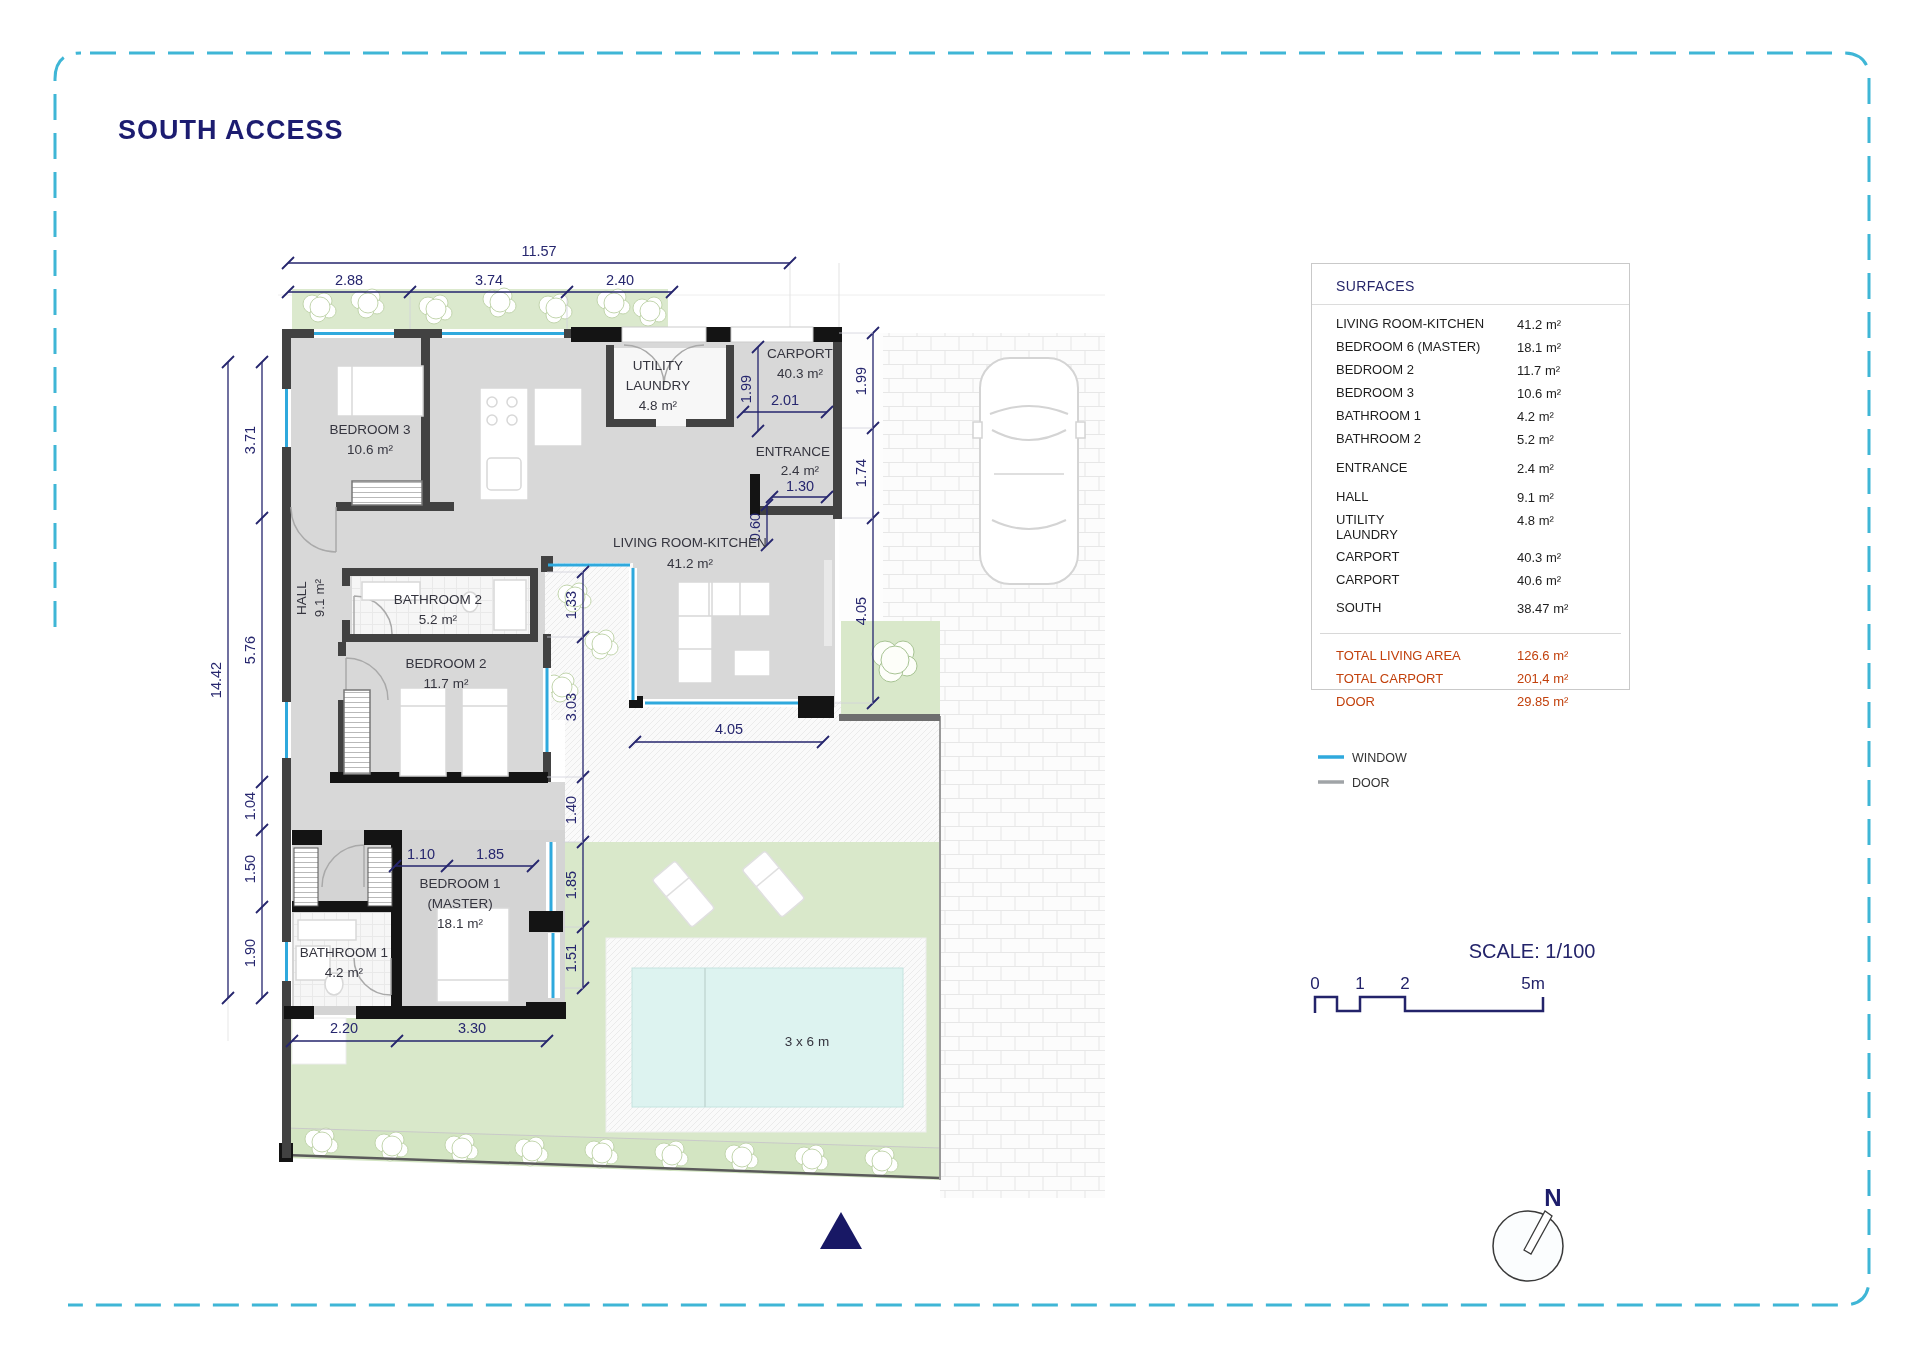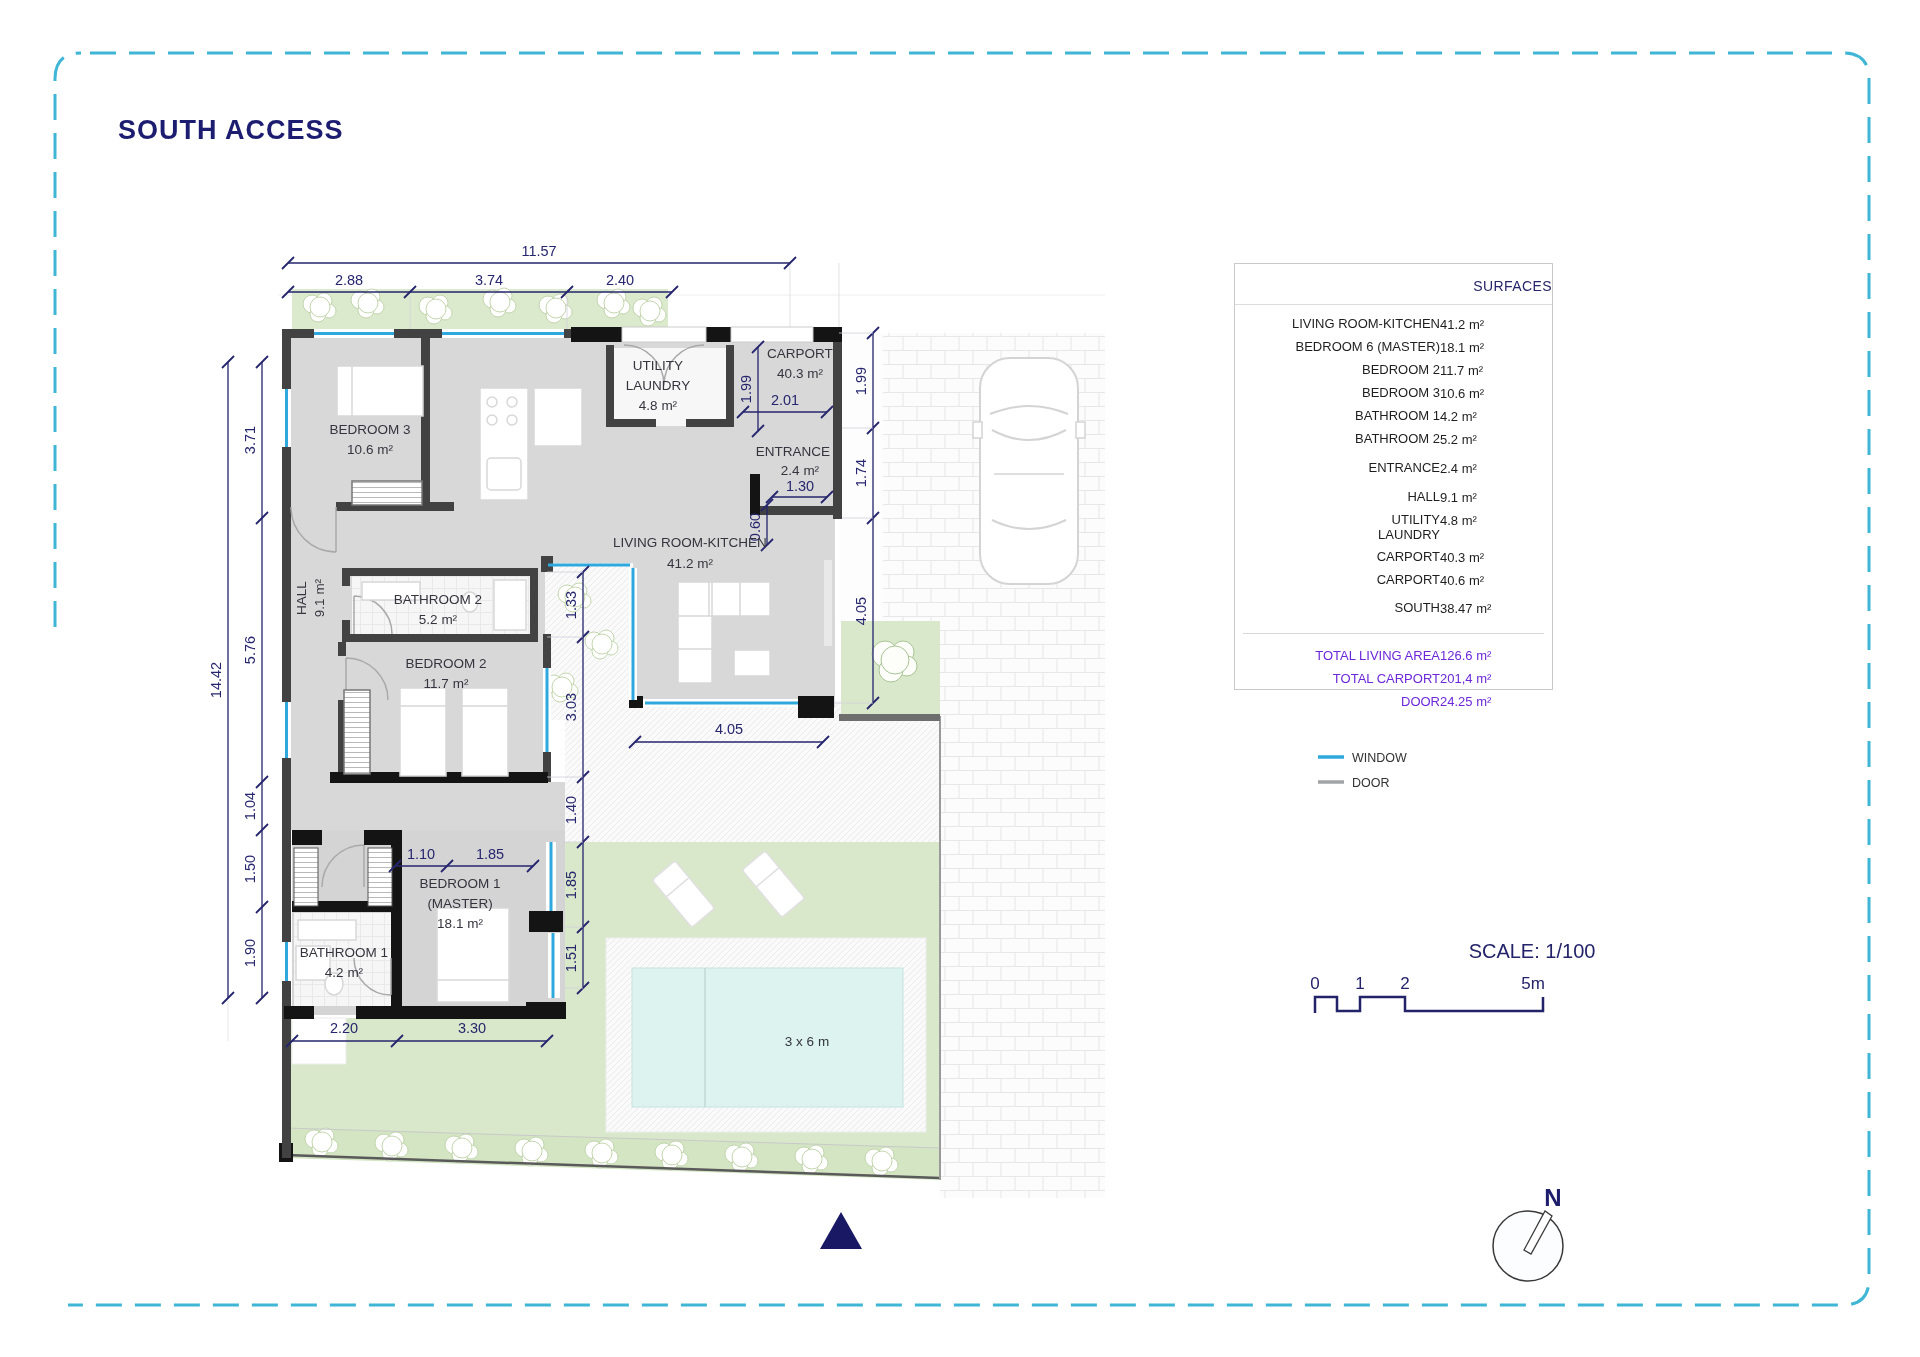--- a/index.html
+++ b/index.html
@@ -3,31 +3,31 @@
 <meta charset="utf-8">
 <style>
   html,body{margin:0;padding:0;background:#ffffff;}
   body{width:1920px;height:1357px;position:relative;overflow:hidden;
        font-family:"Liberation Sans","DejaVu Sans",sans-serif;}
   .page{position:absolute;inset:0;}
   svg{position:absolute;left:0;top:0;}
   .page-title{position:absolute;left:118px;top:115px;font-size:27px;letter-spacing:1px;
       color:#1c1c70;font-weight:700;}
   
-  .surfaces{position:absolute;left:1234px;top:263px;width:319px;height:427px;
-      border:1px solid #c9c9c9;box-sizing:border-box;background:#fff;text-align:right;}
+  .surfaces{position:absolute;left:1311px;top:263px;width:319px;height:427px;
+      border:1px solid #c9c9c9;box-sizing:border-box;background:#fff;}
   .sheader{margin:14px 0 0 24px;color:#26266a;font-size:14px;letter-spacing:.4px;}
   .hline{border-bottom:1px solid #dcdcdc;margin-top:10px;}
   .srows{margin-top:8px;}
   .srow{display:flex;margin:0 10px 0 24px;padding:4px 0;font-size:13px;color:#1e1e1e;}
   .srow .slabel{width:181px;white-space:pre-line;line-height:1.12;}
   .srow:nth-child(7),.srow:nth-child(8){margin-top:6px;}
   .srow:nth-child(12){margin-top:5px;}
   .totals{margin:13px 8px 0 8px;border-top:1px solid #d8d8d8;padding:10px 0 0 16px;}
-  .trow{display:flex;padding:4px 0;font-size:13px;color:#6d28d9;}
+  .trow{display:flex;padding:4px 0;font-size:13px;color:#c2410c;}
   .trow .slabel{width:181px;}
   
   text{font-family:"Liberation Sans","DejaVu Sans",sans-serif;}
   .dim{font-size:14.5px;fill:#26266e;}
   .room{font-size:13.5px;fill:#35353f;}
   .small{font-size:12.5px;fill:#333;}
   .scalenum{font-size:17px;fill:#23236a;}
   .scaletitle{font-size:20px;fill:#23236a;}
   .north{font-size:24px;font-weight:bold;fill:#1d1d6b;}
 </style>
@@ -430,18 +430,18 @@
         <div class="trow">
           <span class="slabel">TOTAL LIVING AREA</span>
           <span class="sval">126.6 m²</span>
         </div>
         <div class="trow">
           <span class="slabel">TOTAL CARPORT</span>
           <span class="sval">201,4 m²</span>
         </div>
         <div class="trow">
           <span class="slabel">DOOR</span>
-          <span class="sval">24.25 m²</span>
+          <span class="sval">29.85 m²</span>
         </div>
       </div>
 </div>
 
 </div>
 
 </body></html>

